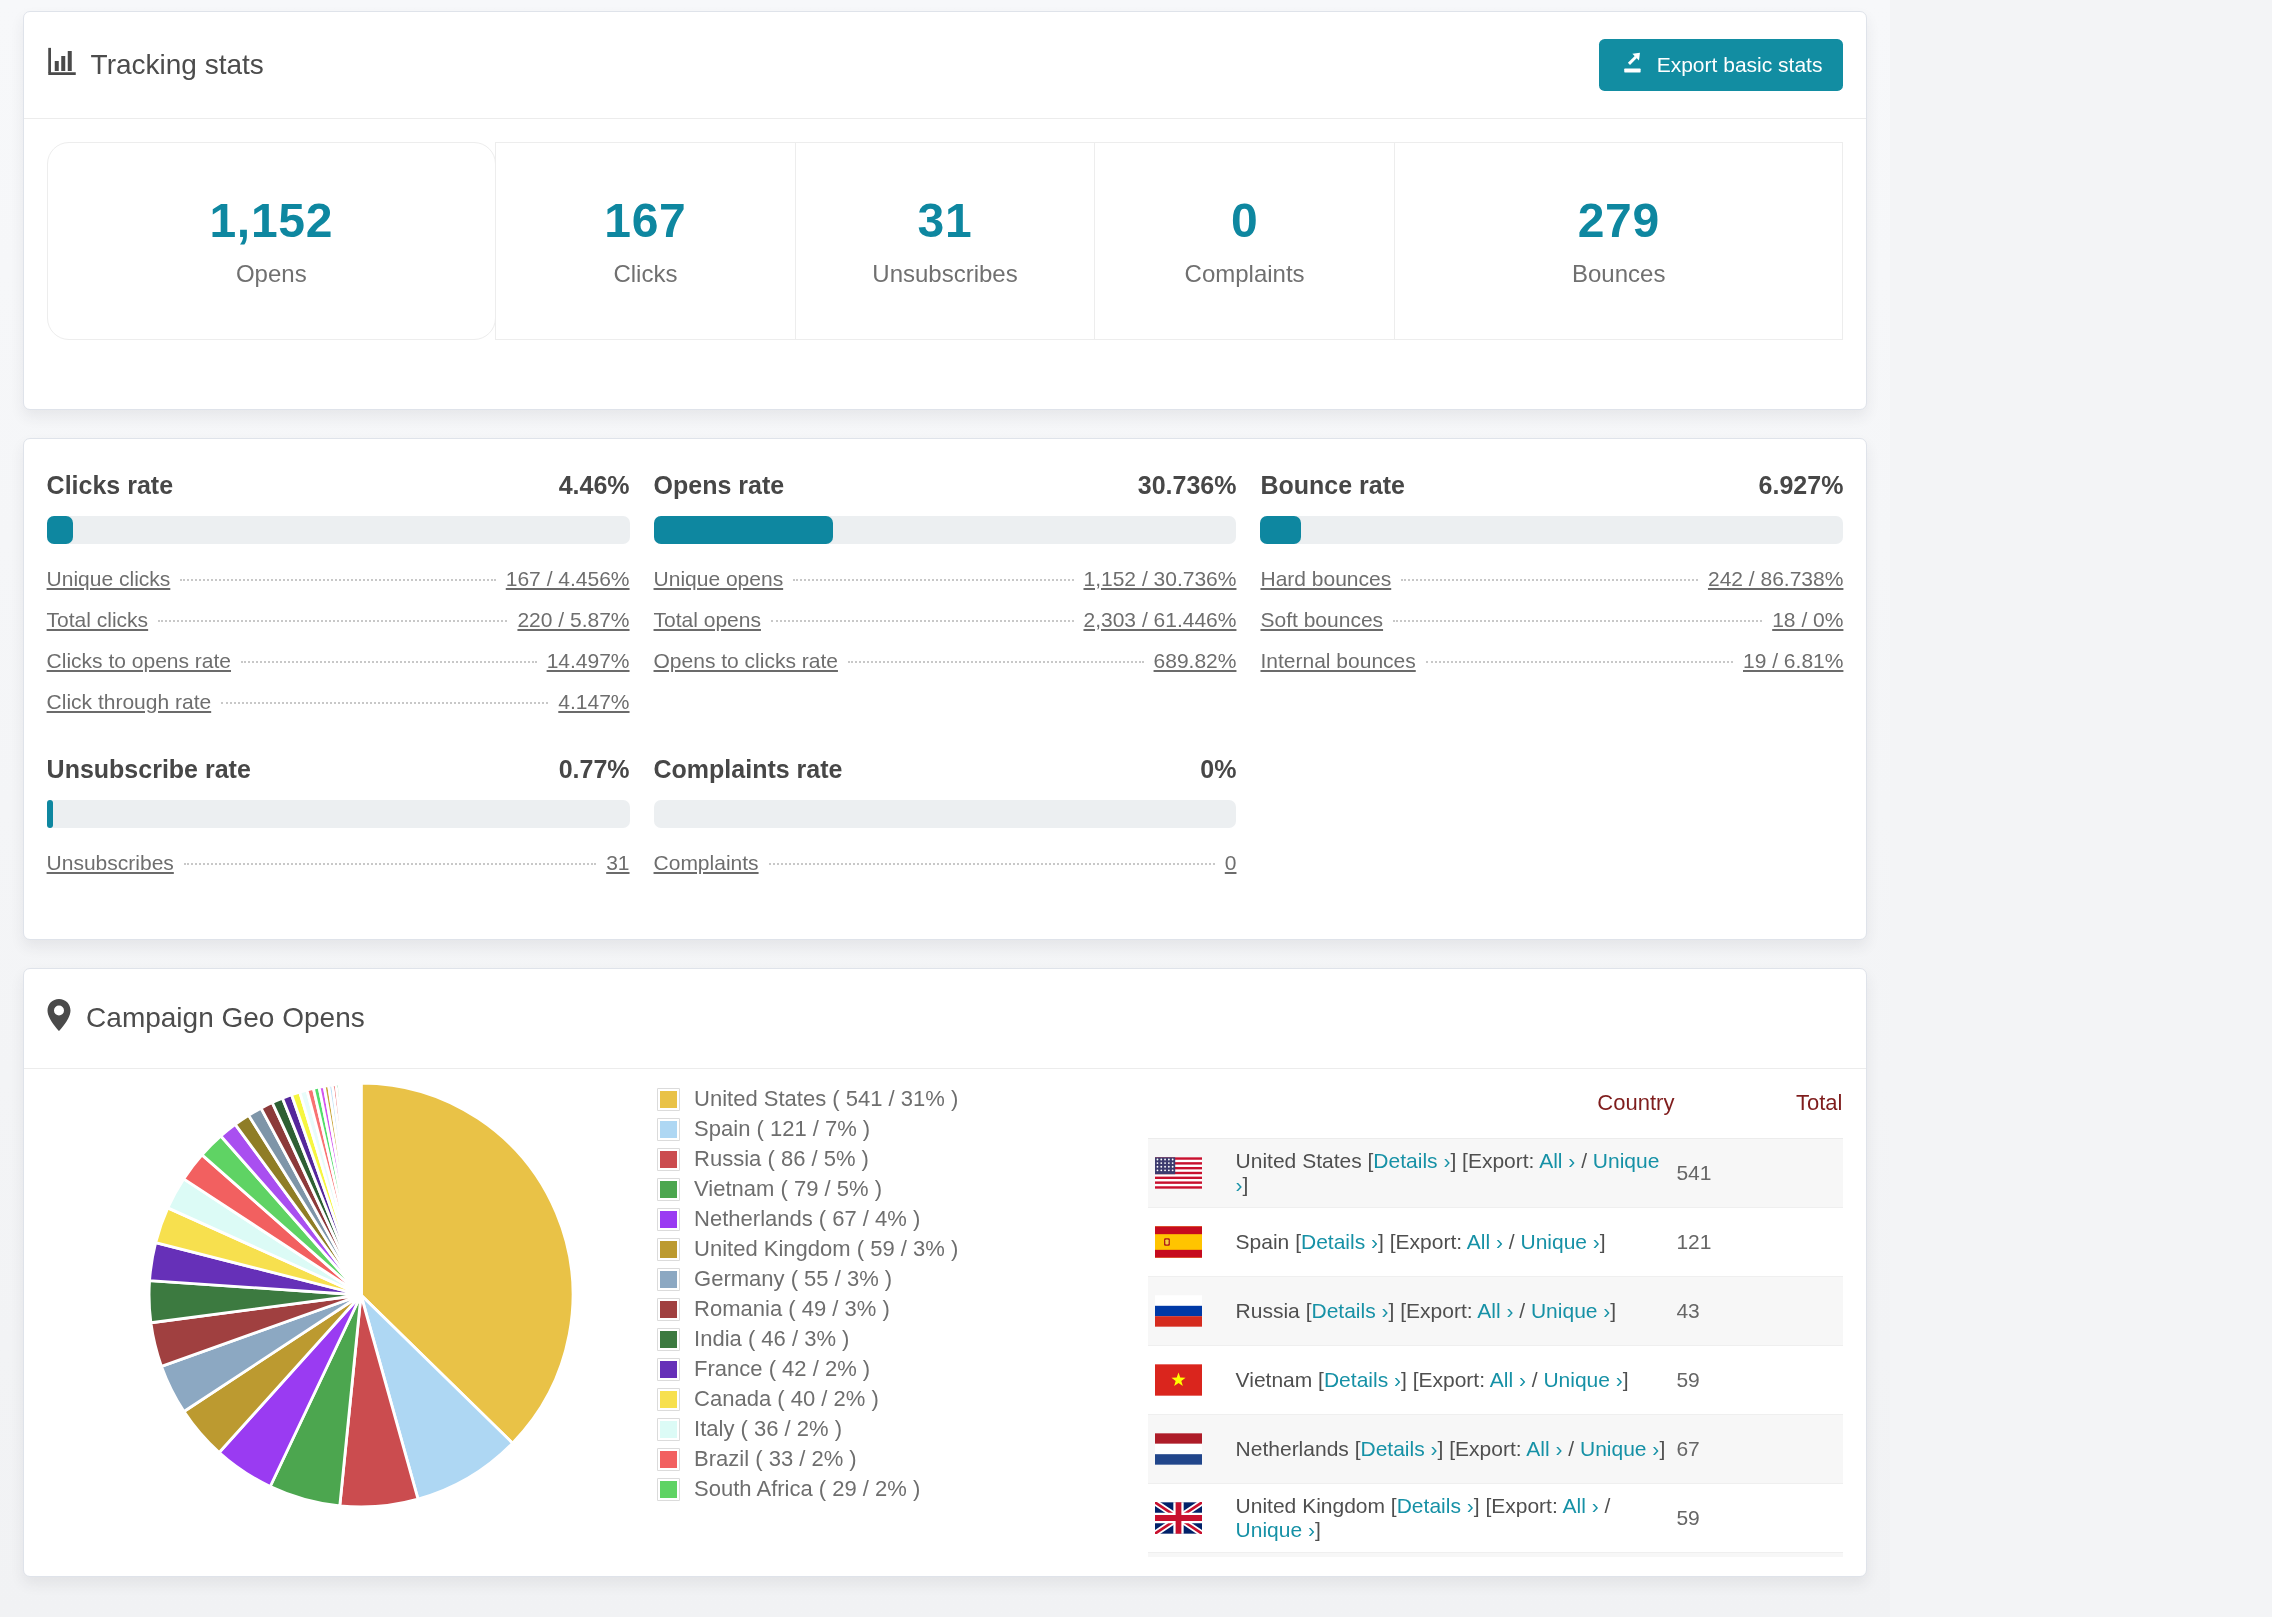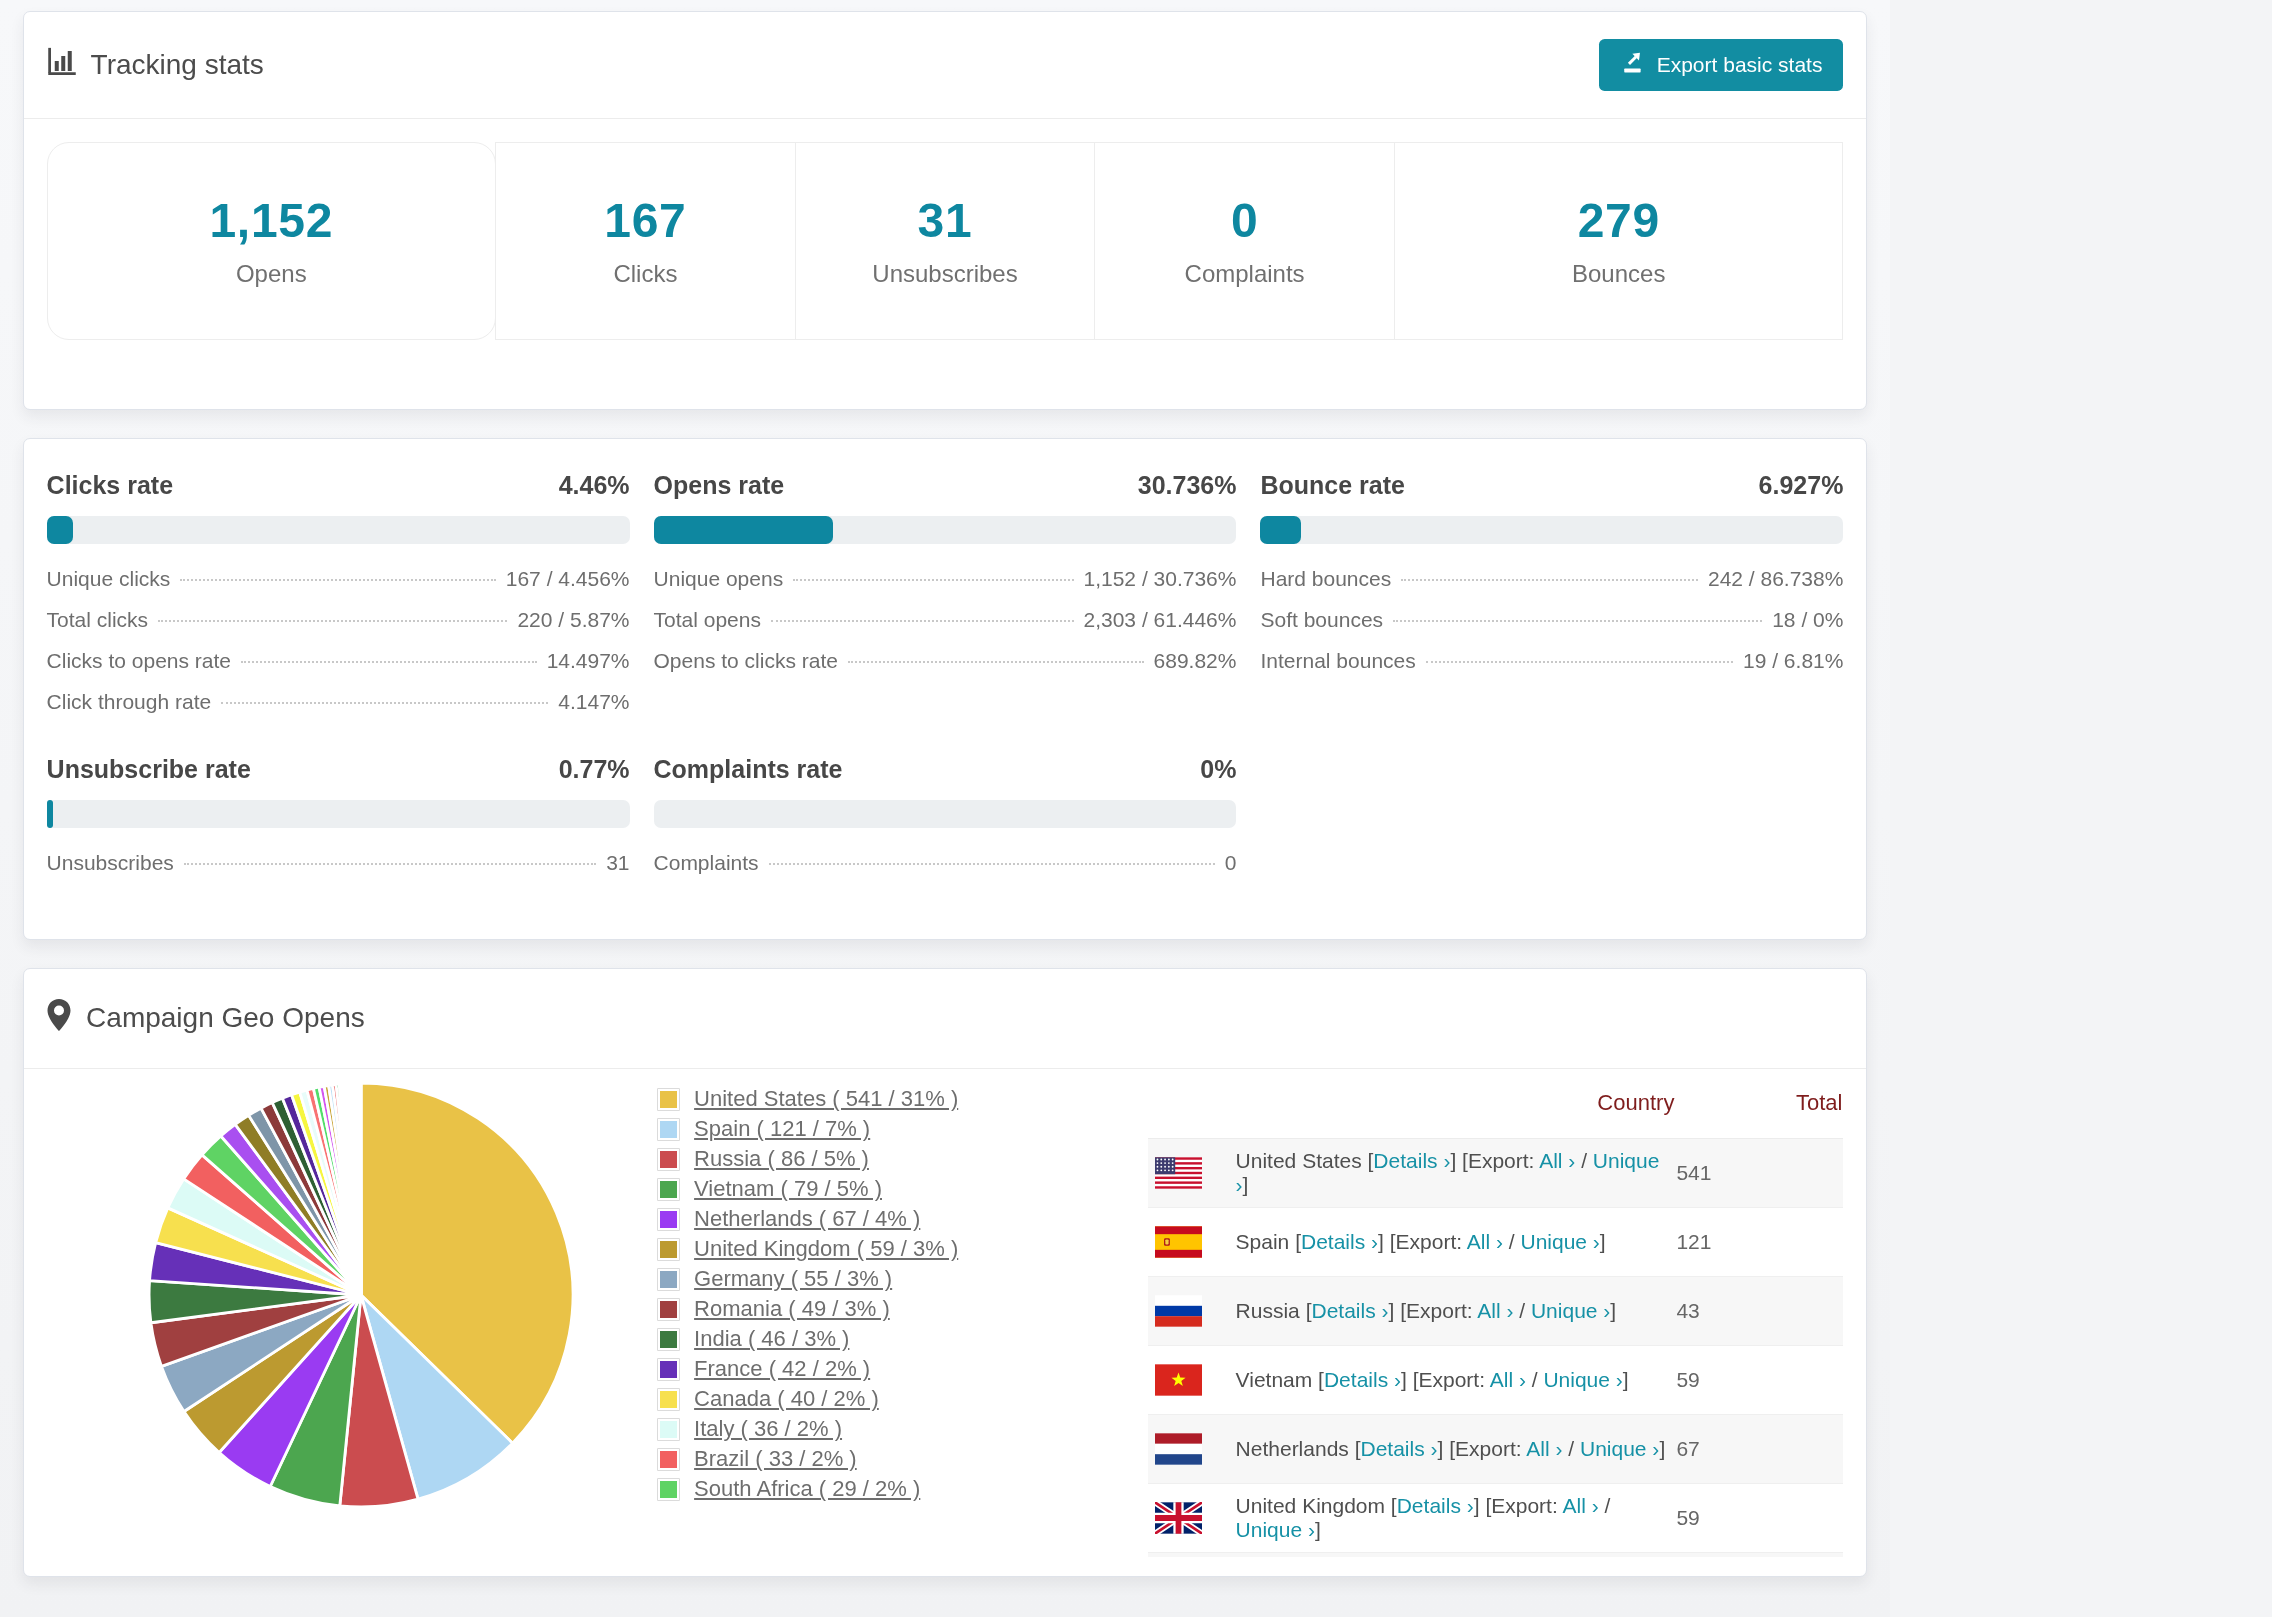--- a/index.html
+++ b/index.html
@@ -26,33 +26,33 @@
   .sum-label{font-size:24px;color:#707070;margin-top:11.3px;}
   .card-tracking{padding-bottom:69px;}
 
   
   .card-rates{padding:32px 22.6px 47px;display:grid;grid-template-columns:repeat(3,1fr);
               column-gap:39px;row-gap:44px;gap:24px;}
   .rate-head{display:flex;justify-content:space-between;align-items:baseline;height:30px;}
   .rate-title,.rate-value{font-size:25px;font-weight:700;color:#474747;}
   .bar{height:28px;background:#ECEFF1;border-radius:7px;margin-top:15.5px;}
   .bar-fill{height:100%;background:#0E87A0;border-radius:7px;}
-  .rate-rows{margin-top:22.6px;}
+  .rate-rows{margin-top:22.6px;text-decoration:underline;}
   .drow{display:flex;align-items:baseline;height:41px;font-size:21px;color:#6e6e6e;}
   .dlab,.dval{white-space:nowrap;}
   .dots{flex:1;border-bottom:2.1px dotted #c8c8c8;margin:0 10px;transform:translateY(-5px);}
 
   
   .card-geo{height:609px;overflow:hidden;}
   .geo-header{height:99px;display:flex;align-items:center;gap:15.5px;padding:0 22.6px;
               border-bottom:0.7px solid #ececec;font-size:28px;color:#4c4c4c;}
   .geo-content{display:flex;align-items:flex-start;padding:0 22.6px;}
   .pie-wrap{margin:7px 0 0 95px;flex:none;}
   .legend{list-style:none;margin:15.5px 0 0 78px;padding:0;width:395px;flex:none;}
-  .legend-item{display:flex;align-items:center;height:30px;font-size:22px;color:#6e6e6e;text-decoration:underline;}
+  .legend-item{display:flex;align-items:center;height:30px;font-size:22px;color:#6e6e6e;}
   .swatch{width:17px;height:17px;border:2.8px solid #fff;box-shadow:0 0 0 0.7px #cccccc;
           margin-right:15.5px;flex:none;}
   .geo-table-wrap{flex:1;margin-left:95px;max-height:488px;overflow:hidden;}
   table{width:100%;border-collapse:collapse;}
   th{font-size:22px;color:#7f1d1d;font-weight:400;text-align:right;height:67px;
      border-bottom:0.7px solid #ececec;}
   .th-total{width:166px;}
   td{font-size:21px;height:66px;border-bottom:0.7px solid #efefef;}
   tr.striped{background:#f7f7f7;}
   .td-flag{width:79px;padding-left:7px;}

